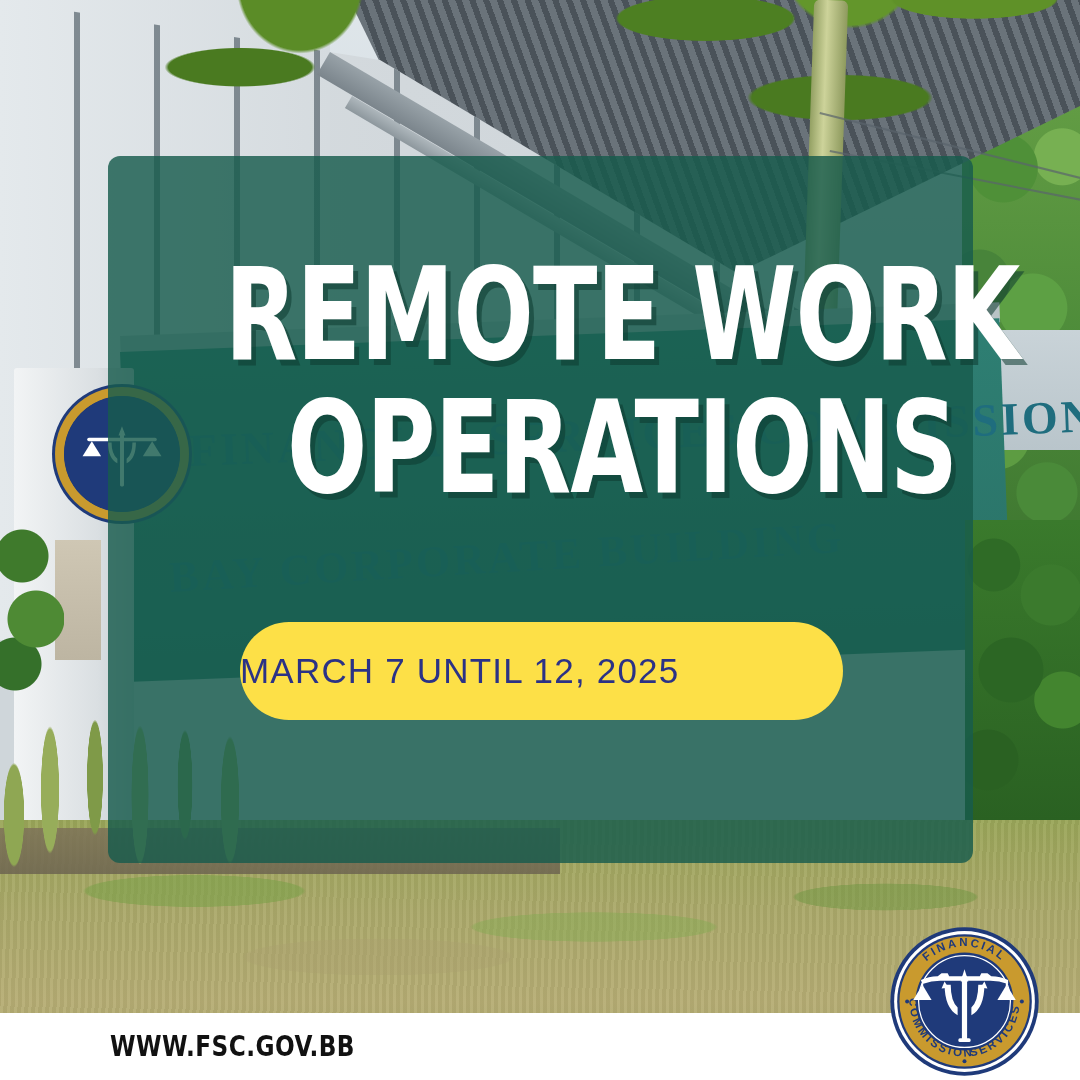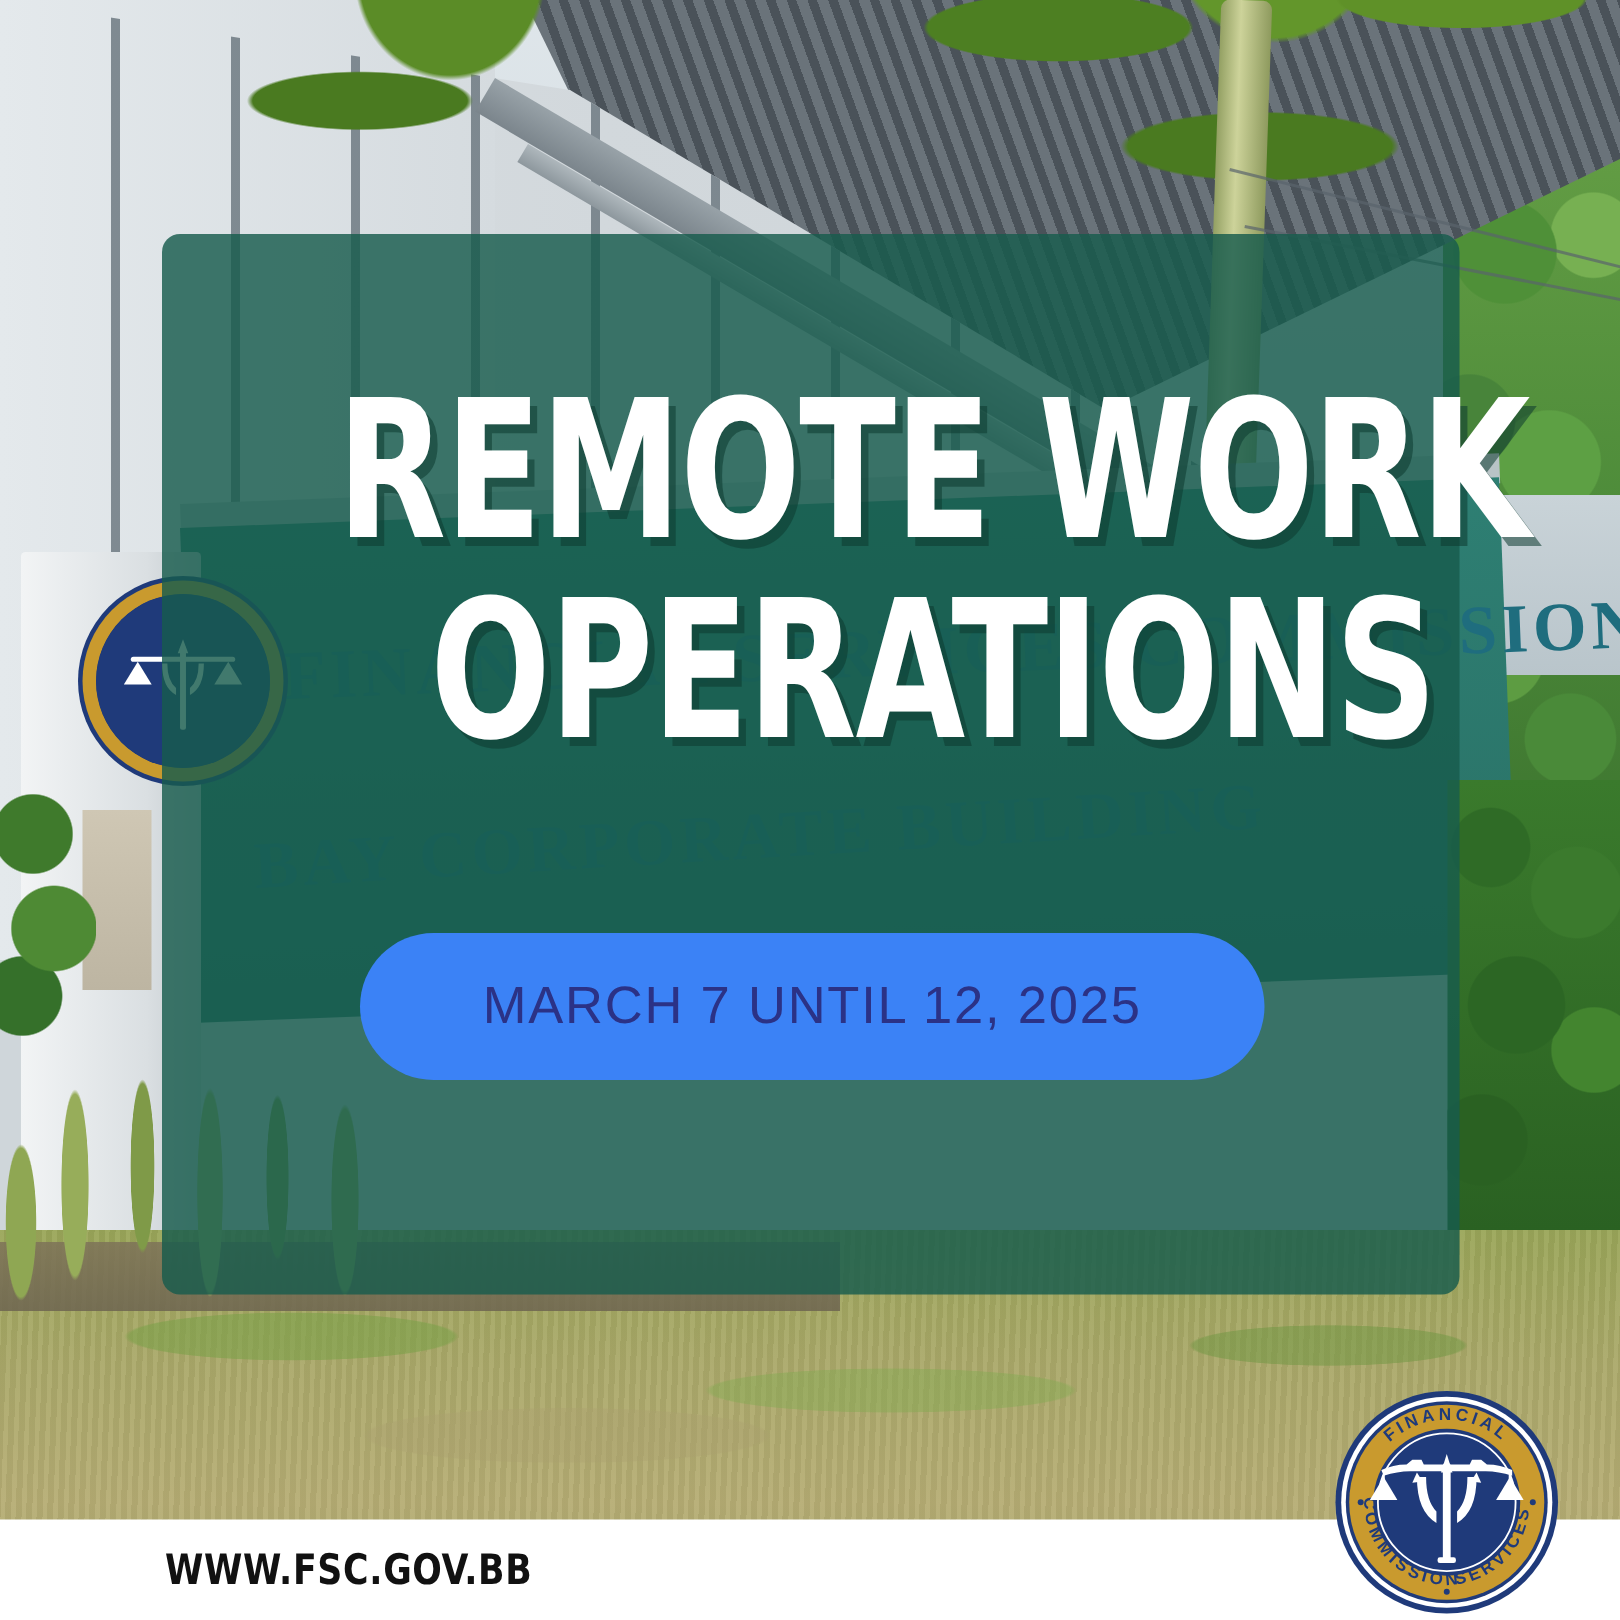--- a/index.html
+++ b/index.html
@@ -315,25 +315,24 @@
     transform: scaleX(0.82);
     transform-origin: center;
     margin-top: 14px;
   }
 
   
   .date-pill {
     position: absolute;
     left: 240px; top: 622px;
     width: 603px; height: 98px;
-    background: #3b82f6;
+    background: #fde047;
     border-radius: 49px;
     display: flex;
     align-items: center;
-    justify-content: center;
   }
   .date-pill span {
     color: #2b3286;
     font-size: 35px;
     letter-spacing: 1.2px;
     font-family: "Liberation Sans", sans-serif;
     font-weight: 400;
     white-space: nowrap;
   }
 

